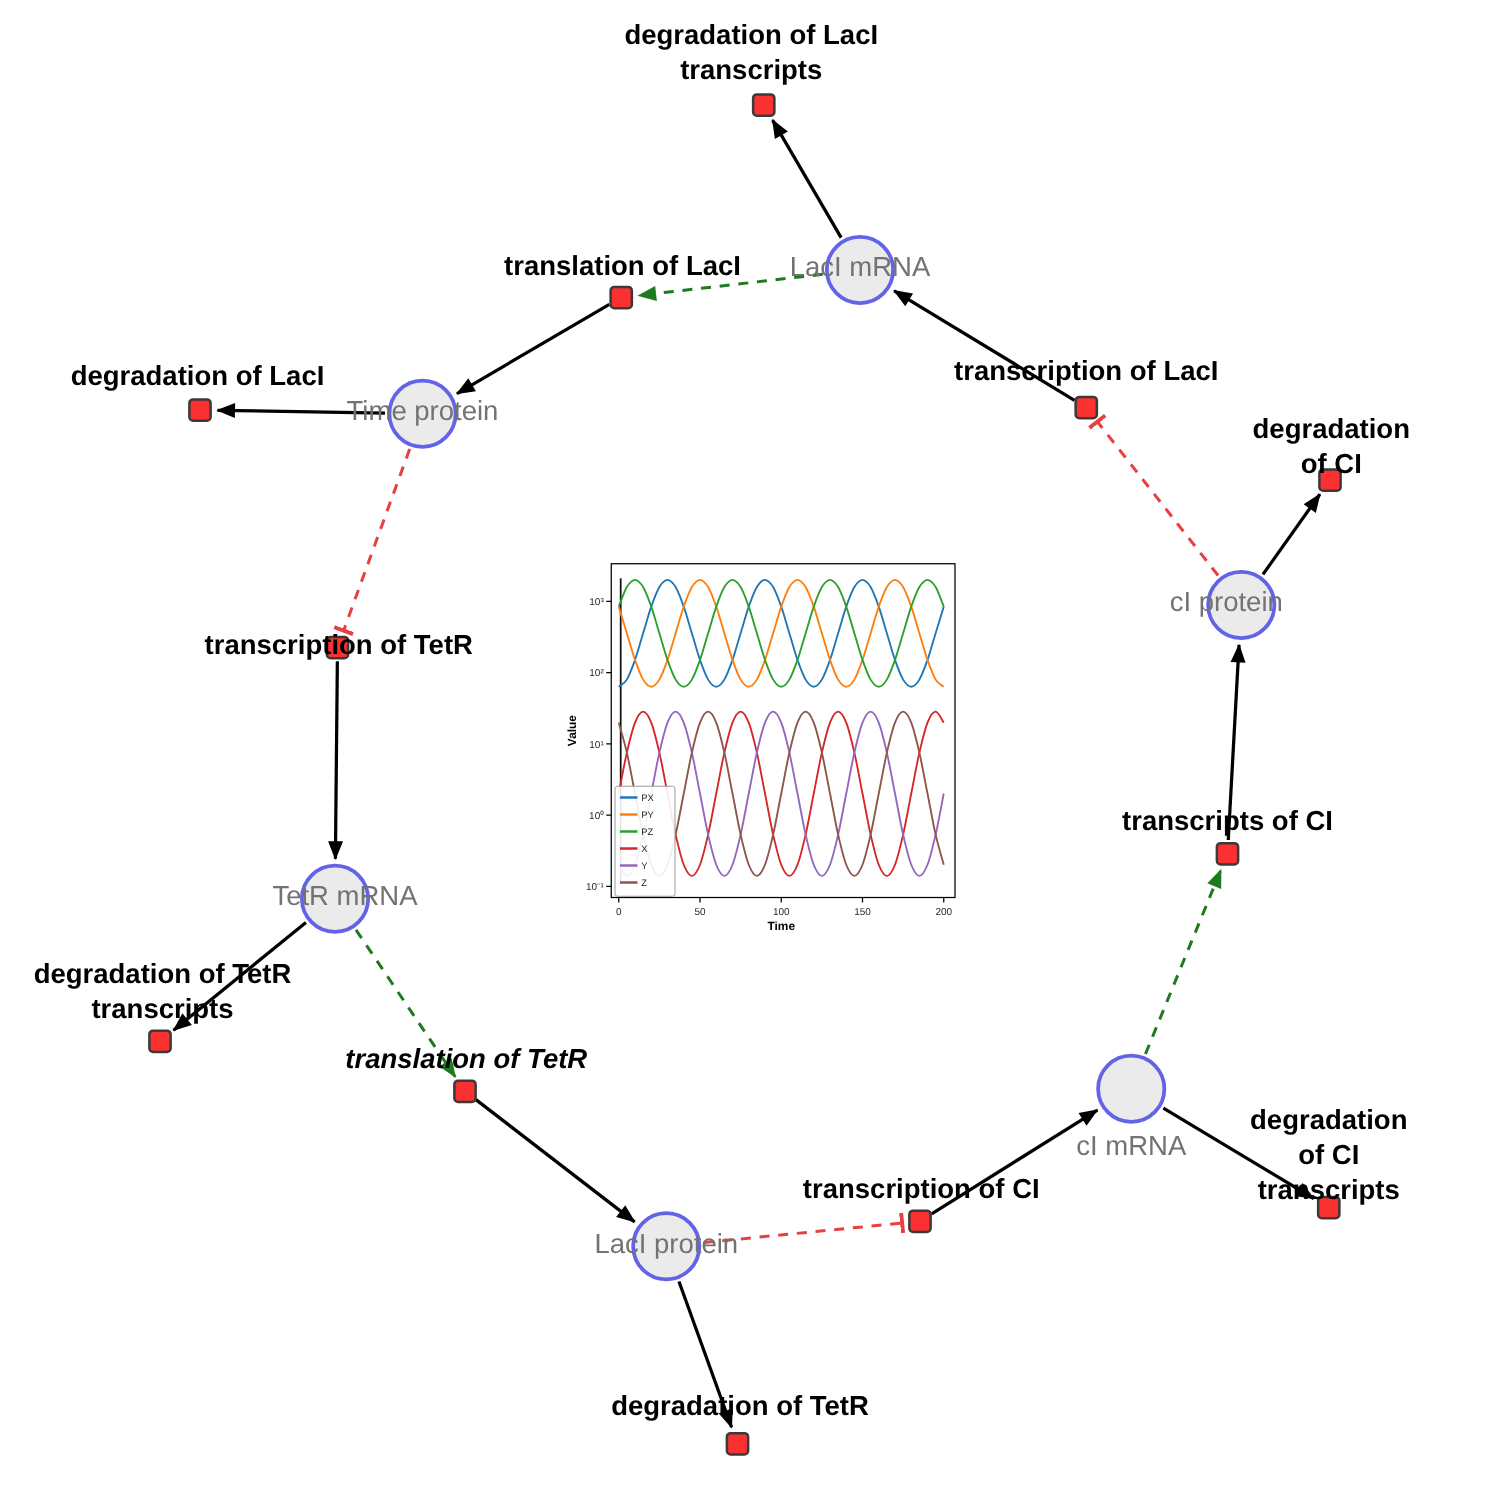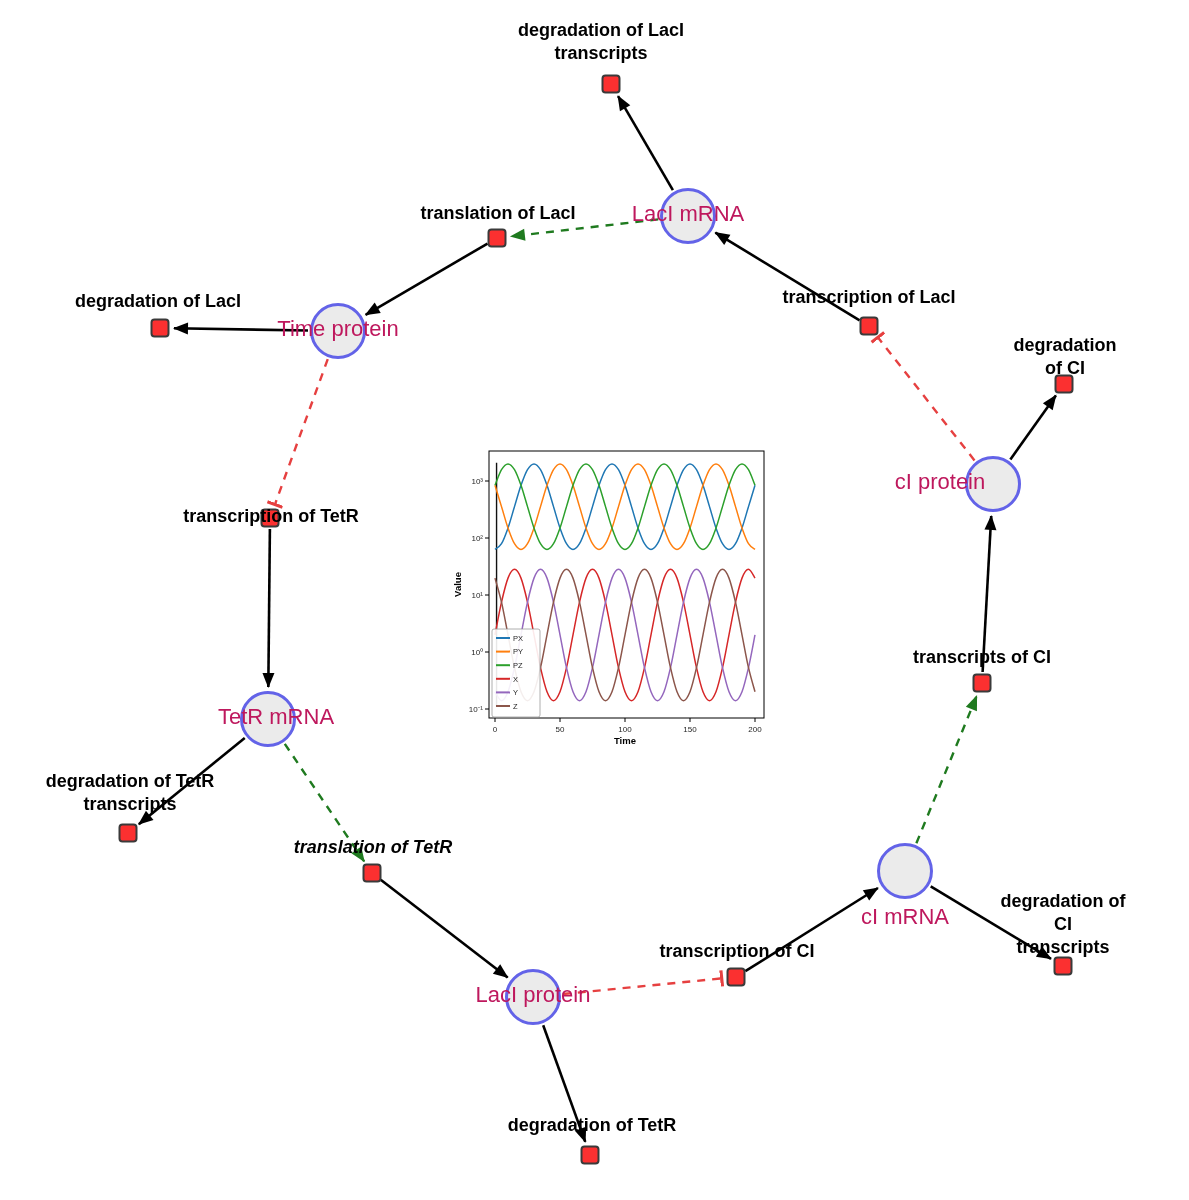--- a/index.html
+++ b/index.html
@@ -7,22 +7,22 @@
   #canvas{position:relative;width:1189px;height:1200px;background:#ffffff;overflow:hidden;}
   #edge-layer{position:absolute;left:0;top:0;z-index:1;}
   #node-layer{position:absolute;left:0;top:0;width:100%;height:100%;z-index:2;}
   .species-node{position:absolute;width:56px;height:56px;border-radius:50%;
     background:#ebebeb;border:3px solid #6363e8;box-sizing:border-box;
     transform:translate(-50%,-50%);cursor:pointer;}
   .reaction-node{position:absolute;width:19px;height:19px;background:#fb3030;
     border:2px solid #3a3a3a;border-radius:4px;box-sizing:border-box;
     transform:translate(-50%,-50%);cursor:pointer;}
   .species-label{position:absolute;transform:translate(-50%,-50%);font-size:22px;
-    color:#be185d;white-space:nowrap;pointer-events:none;z-index:3;}
-  .reaction-label{position:absolute;transform:translate(-50%,-50%);font-size:18px;
+    color:#737373;white-space:nowrap;pointer-events:none;z-index:3;}
+  .reaction-label{position:absolute;transform:translate(-50%,-50%);font-size:22px;
     font-weight:bold;color:#000;white-space:pre-line;text-align:center;
     line-height:1.27;pointer-events:none;z-index:3;}
   #chart{position:absolute;left:452px;top:441px;z-index:4;background:#ffffff;}
 </style>
 </head>
 <body>
 
 <div id="canvas">
   <svg id="edge-layer" width="1189" height="1200" viewBox="0 0 1189 1200">
       <defs>
@@ -60,21 +60,21 @@
       <div class="species-label" style="left: 688px; top: 214px;">LacI mRNA</div>
       <div class="species-node" style="left: 338px; top: 331px;"></div>
       <div class="species-label" style="left: 338px; top: 329px;">Time protein</div>
       <div class="species-node" style="left: 268px; top: 719px;"></div>
       <div class="species-label" style="left: 264px; top: 717px; margin-left: 12px;">TetR mRNA</div>
       <div class="species-node" style="left: 533px; top: 997px;"></div>
       <div class="species-label" style="left: 533px; top: 995px;">LacI protein</div>
       <div class="species-node" style="left: 905px; top: 871px;"></div>
       <div class="species-label" style="left: 905px; top: 917px;">cI mRNA</div>
       <div class="species-node" style="left: 993px; top: 484px;"></div>
-      <div class="species-label" style="left: 940px; top: 482px;">cI protein</div>
+      <div class="species-label" style="left: 981px; top: 482px;">cI protein</div>
       <div class="reaction-node" style="left: 611px; top: 84px;"></div>
       <div class="reaction-label" style="left: 601px; top: 42px;">degradation of LacI
 transcripts</div>
       <div class="reaction-node" style="left: 497px; top: 238px;"></div>
       <div class="reaction-label" style="left: 498px; top: 213px;">translation of LacI</div>
       <div class="reaction-node" style="left: 160px; top: 328px;"></div>
       <div class="reaction-label" style="left: 158px; top: 301px;">degradation of LacI</div>
       <div class="reaction-node" style="left: 869px; top: 326px;"></div>
       <div class="reaction-label" style="left: 869px; top: 297px;">transcription of LacI</div>
       <div class="reaction-node" style="left: 1064px; top: 384px;"></div>

